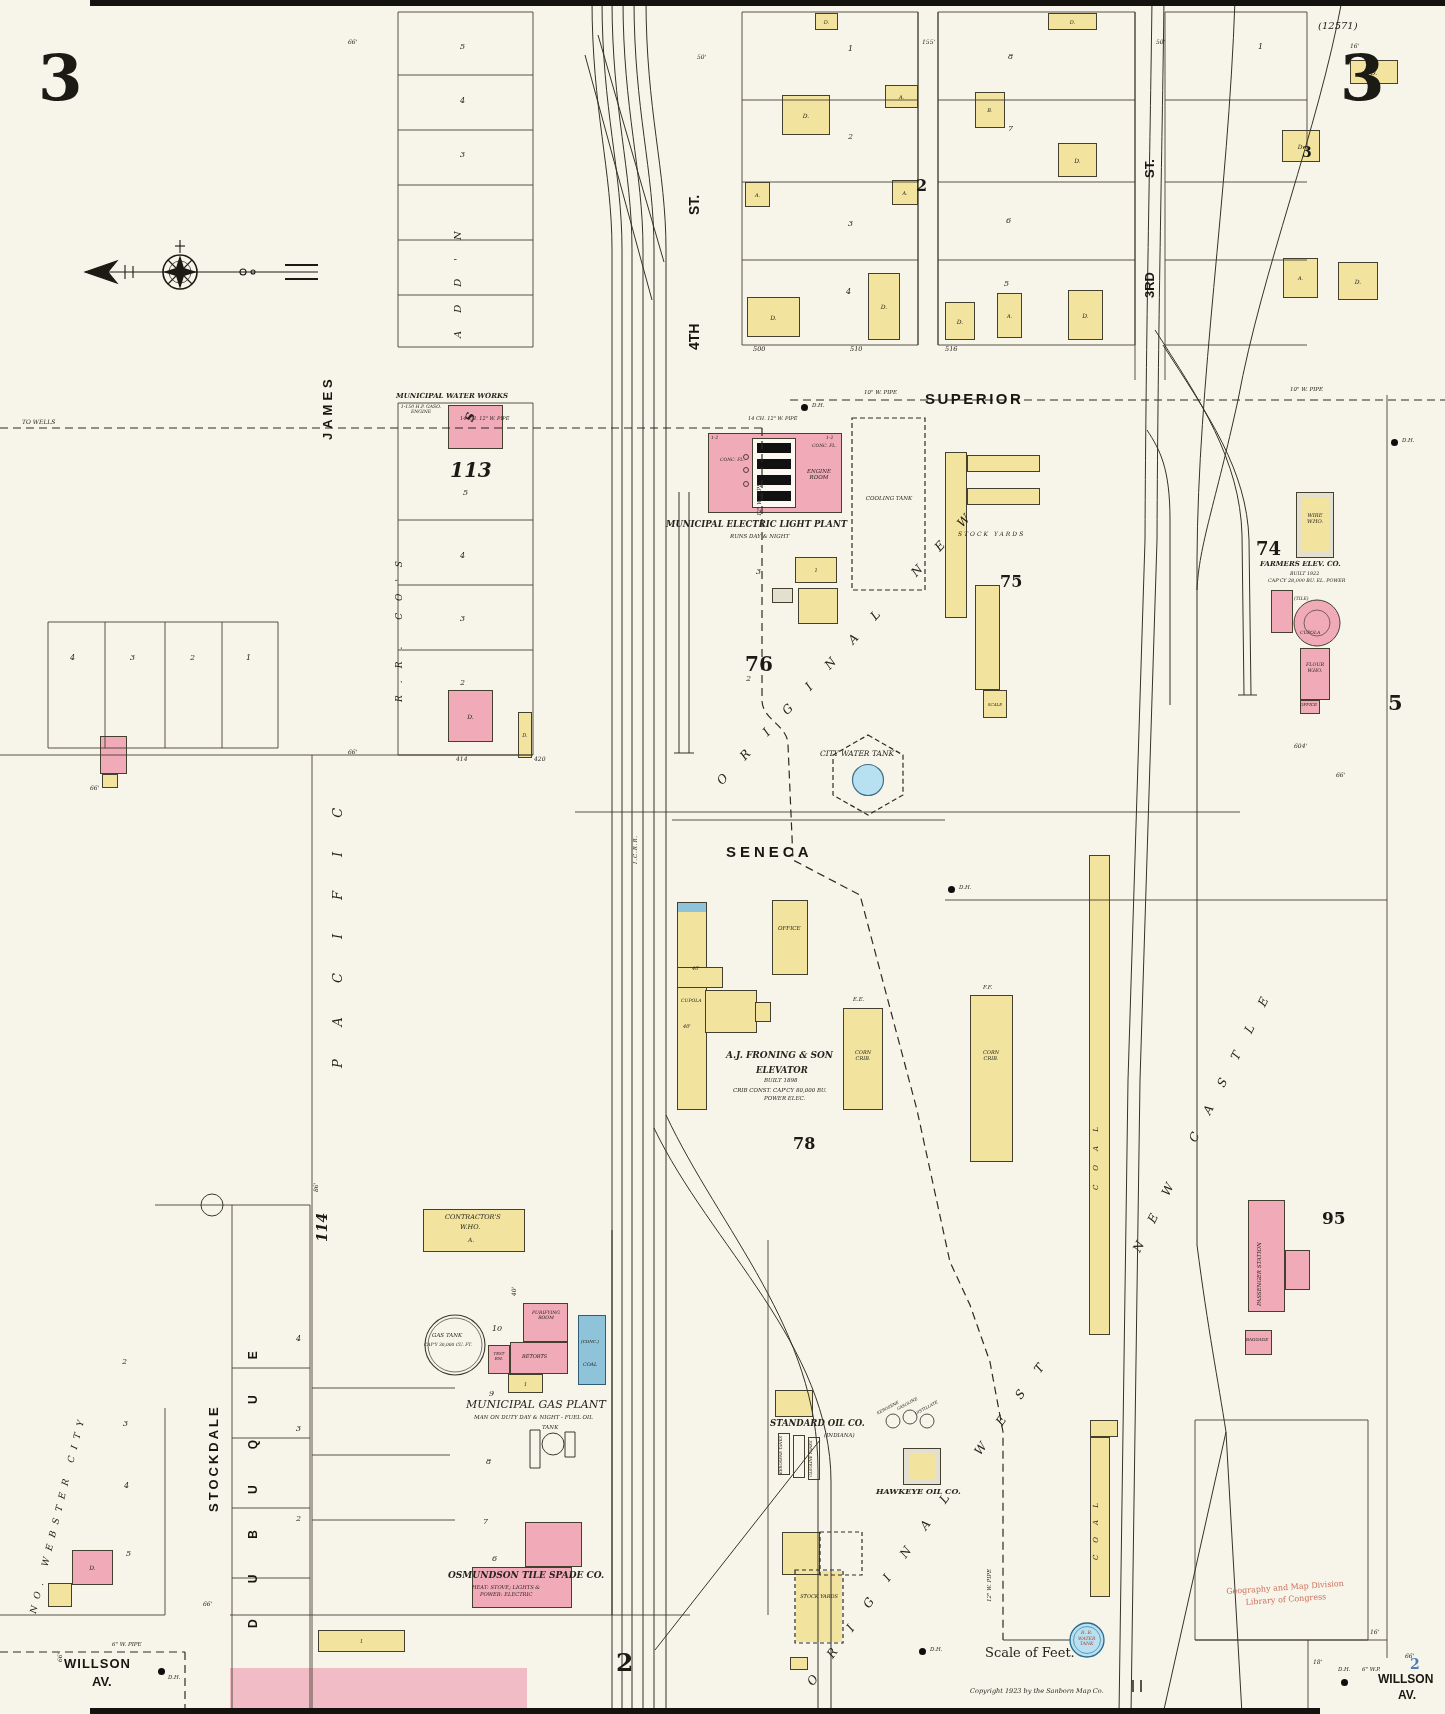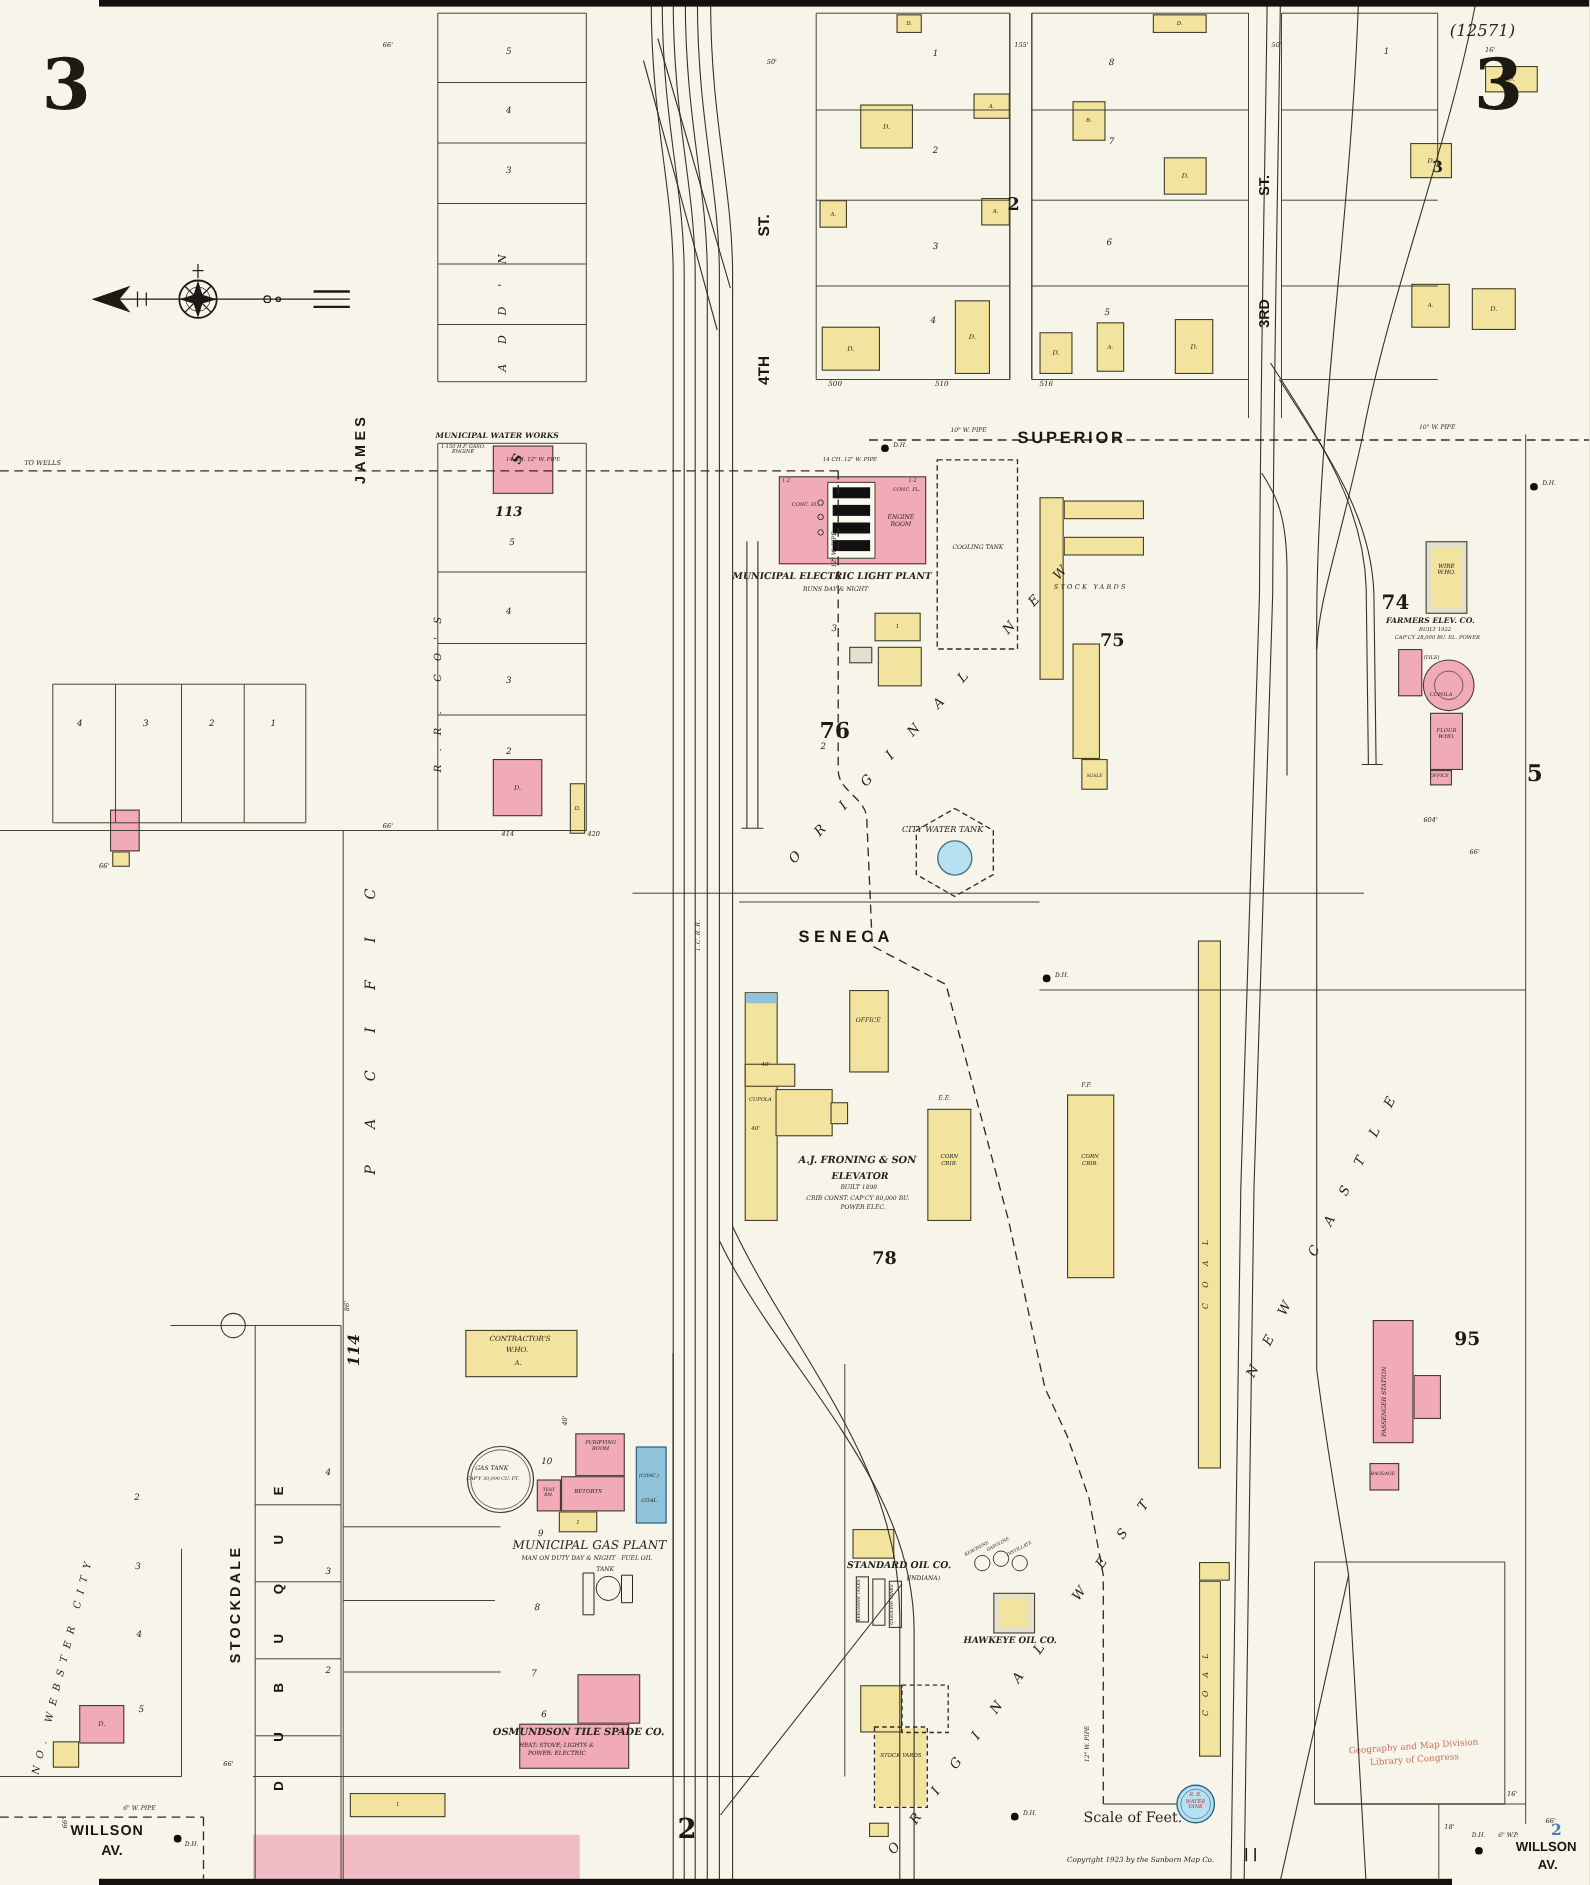--- a/index.html
+++ b/index.html
@@ -251,21 +251,21 @@
     </div>
   <div class="b y mark" style="left:1283px;top:258px;width:35px;height:40px">
       <span>A.</span>
     </div>
   <div class="b y mark" style="left:1338px;top:262px;width:40px;height:38px;font-size:6px">
       <span>D.</span>
     </div>
 
   <div class="bn" style="left:38px;top:40px;font-size:64px">3</div>
   <div class="bn" style="left:1340px;top:40px;font-size:64px">3</div>
-  <div class="lbl" style="left:1318px;top:20px;font-size:15px">(12571)</div>
+  <div class="lbl" style="left:1318px;top:20px;font-size:10px">(12571)</div>
   <div class="lbl" style="left:1350px;top:42px;font-size:6px">16'</div>
 
   <div class="street rot" style="left:320px;top:440px;font-size:13px;letter-spacing:4px">JAMES</div>
   <div class="street rot" style="left:686px;top:215px;font-size:14px">ST.</div>
   <div class="street rot" style="left:686px;top:350px;font-size:14px">4TH</div>
   <div class="street rot" style="left:1142px;top:178px;font-size:13px">ST.</div>
   <div class="street rot" style="left:1142px;top:298px;font-size:13px">3RD</div>
   <div class="street" style="left:925px;top:390px;font-size:15px;letter-spacing:2.5px">SUPERIOR</div>
   <div class="street" style="left:726px;top:843px;font-size:15px;letter-spacing:4px">SENECA</div>
   <div class="street rot" style="left:206px;top:1512px;font-size:13px;letter-spacing:3px">STOCKDALE</div>
@@ -277,21 +277,21 @@
 
   <div class="lbl rot" style="left:330px;top:1068px;font-size:13px;letter-spacing:34px">PACIFIC</div>
   <div class="lbl rot" style="left:394px;top:702px;font-size:9px;letter-spacing:12px">R.R. CO'S</div>
   <div class="lbl rot" style="left:452px;top:338px;font-size:10px;letter-spacing:18px">ADD'N</div>
   <div class="lbl" style="left:714px;top:778px;font-size:12px;letter-spacing:24px;transform:rotate(-47deg);transform-origin:0 0">ORIGINAL NEW</div>
   <div class="lbl" style="left:804px;top:1680px;font-size:12px;letter-spacing:24px;transform:rotate(-54deg);transform-origin:0 0">ORIGINAL WEST</div>
   <div class="lbl" style="left:1130px;top:1248px;font-size:12px;letter-spacing:22px;transform:rotate(-63deg);transform-origin:0 0">NEW CASTLE</div>
   <div class="lbl" style="left:28px;top:1612px;font-size:9px;letter-spacing:7px;transform:rotate(-76deg);transform-origin:0 0">NO. WEBSTER CITY</div>
   <div class="lbl rot" style="left:632px;top:864px;font-size:5.5px;letter-spacing:1px">I.C.R.R.</div>
 
-  <div class="bn" style="left:450px;top:458px;font-size:12px;font-style:italic">113</div>
+  <div class="bn" style="left:450px;top:458px;font-size:20px;font-style:italic">113</div>
   <div class="bn rot" style="left:314px;top:1242px;font-size:14px;font-style:italic">114</div>
   <div class="bn" style="left:1256px;top:538px;font-size:18px">74</div>
   <div class="bn" style="left:1000px;top:572px;font-size:16px">75</div>
   <div class="bn" style="left:745px;top:652px;font-size:20px">76</div>
   <div class="bn" style="left:793px;top:1134px;font-size:16px">78</div>
   <div class="bn" style="left:1322px;top:1208px;font-size:17px">95</div>
   <div class="bn" style="left:916px;top:176px;font-size:16px">2</div>
   <div class="bn" style="left:1302px;top:144px;font-size:14px">3</div>
   <div class="bn" style="left:1388px;top:690px;font-size:21px">5</div>
   <div class="bn" style="left:616px;top:1648px;font-size:25px">2</div>

